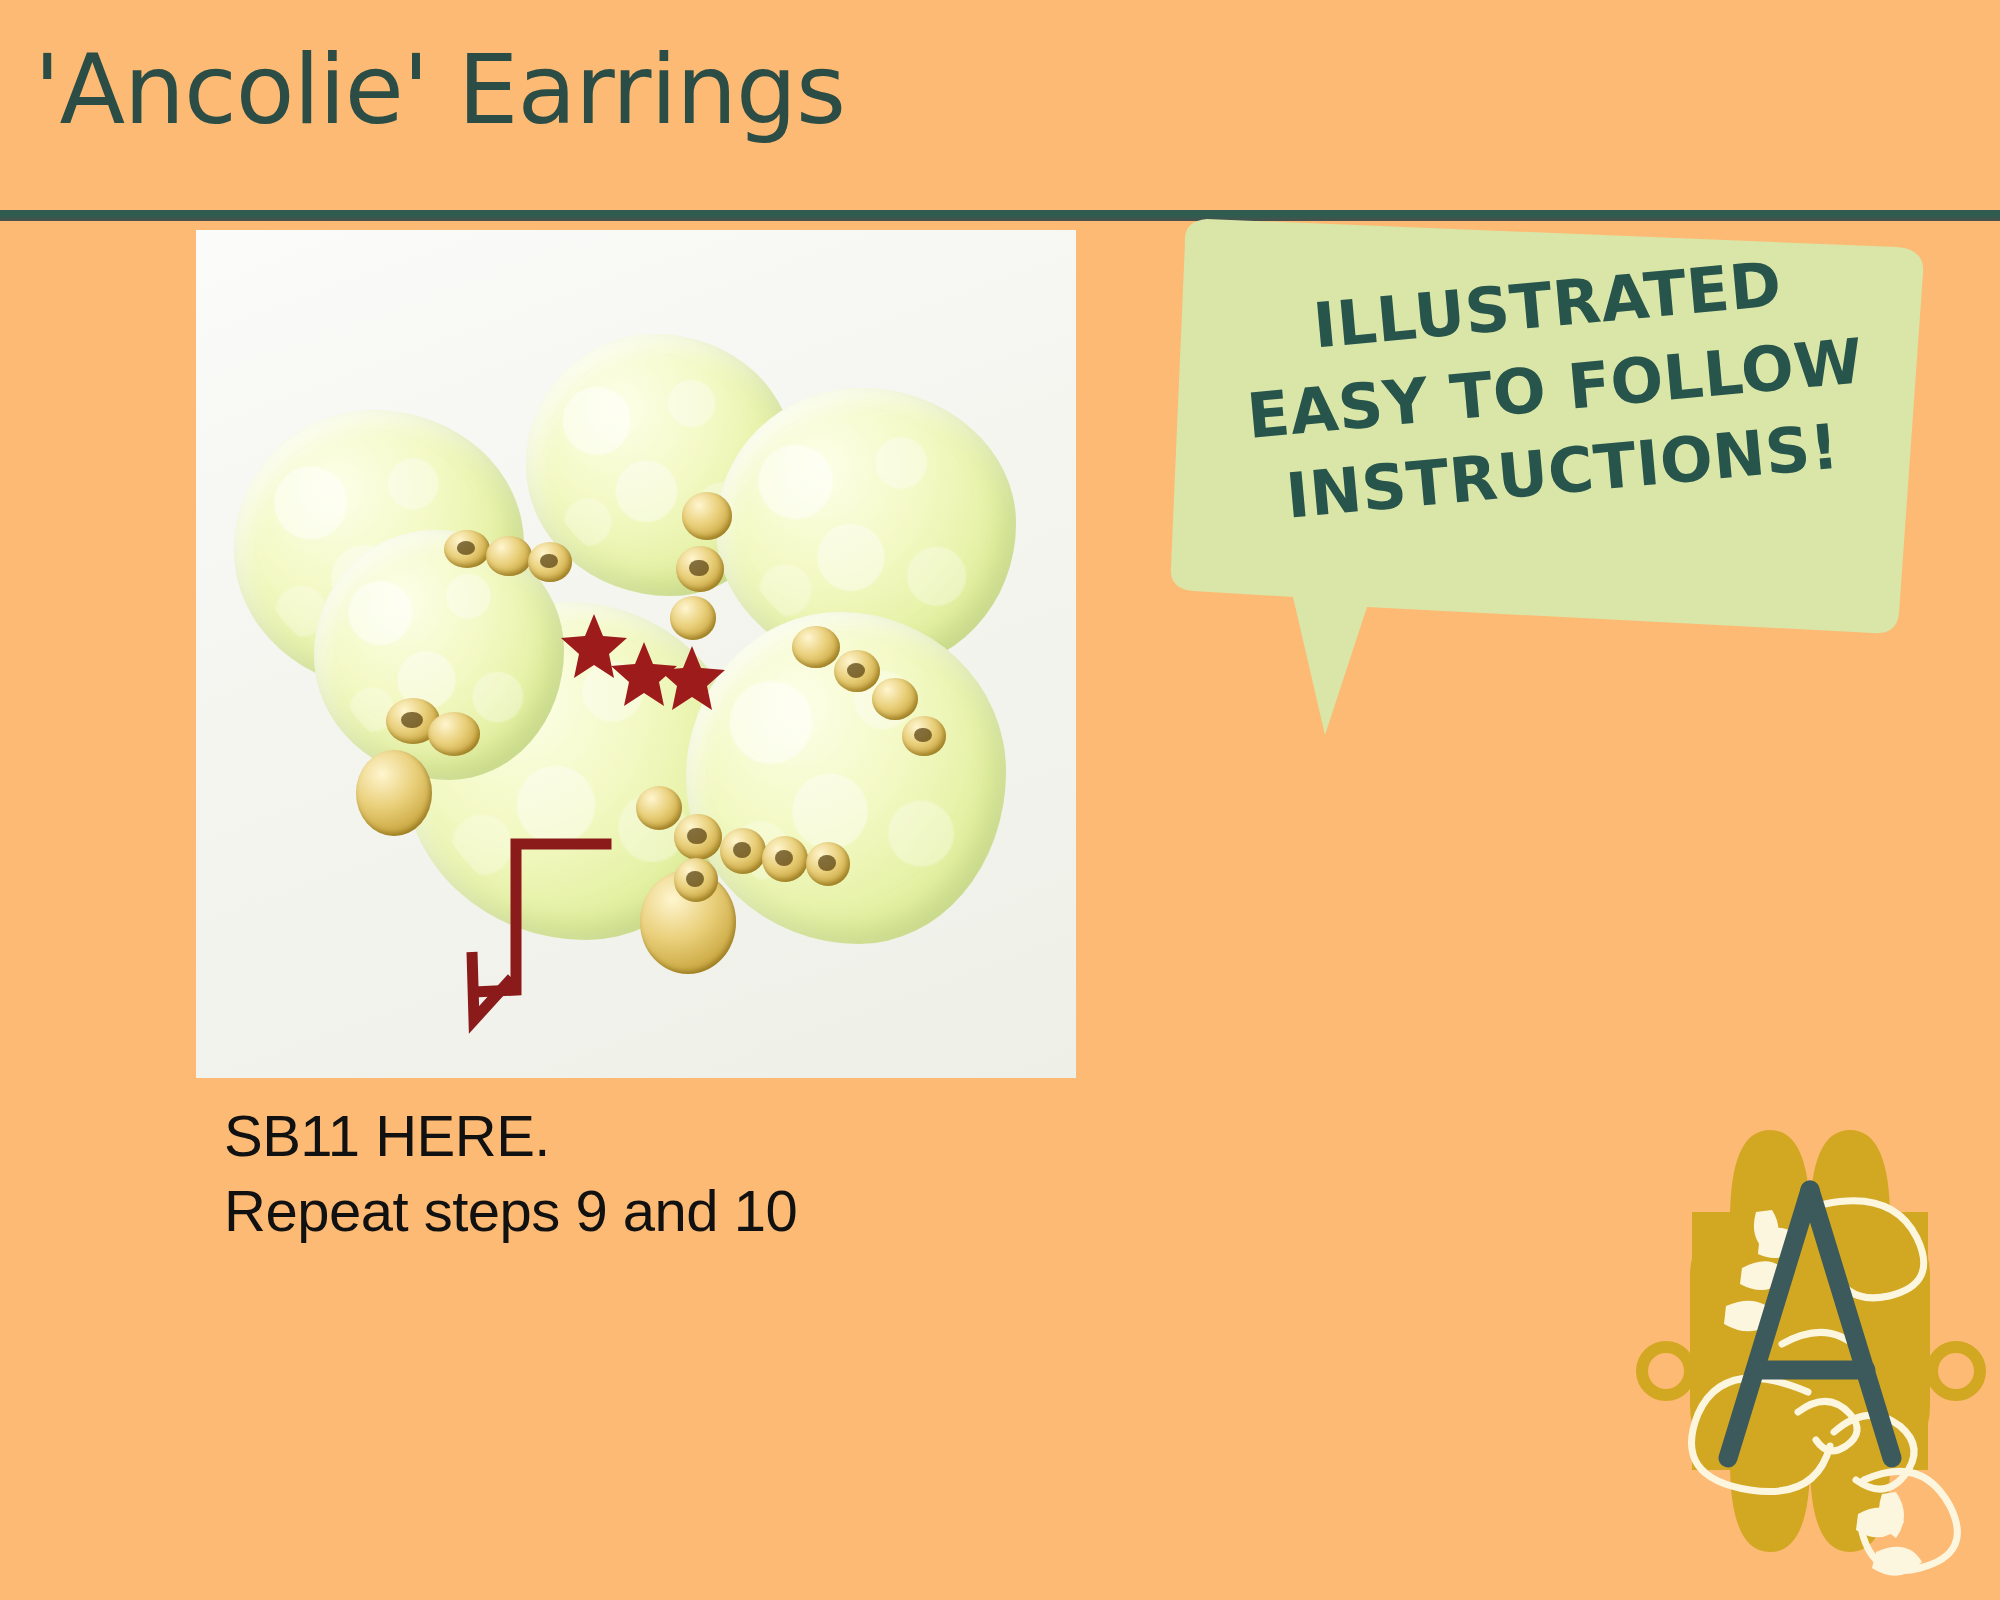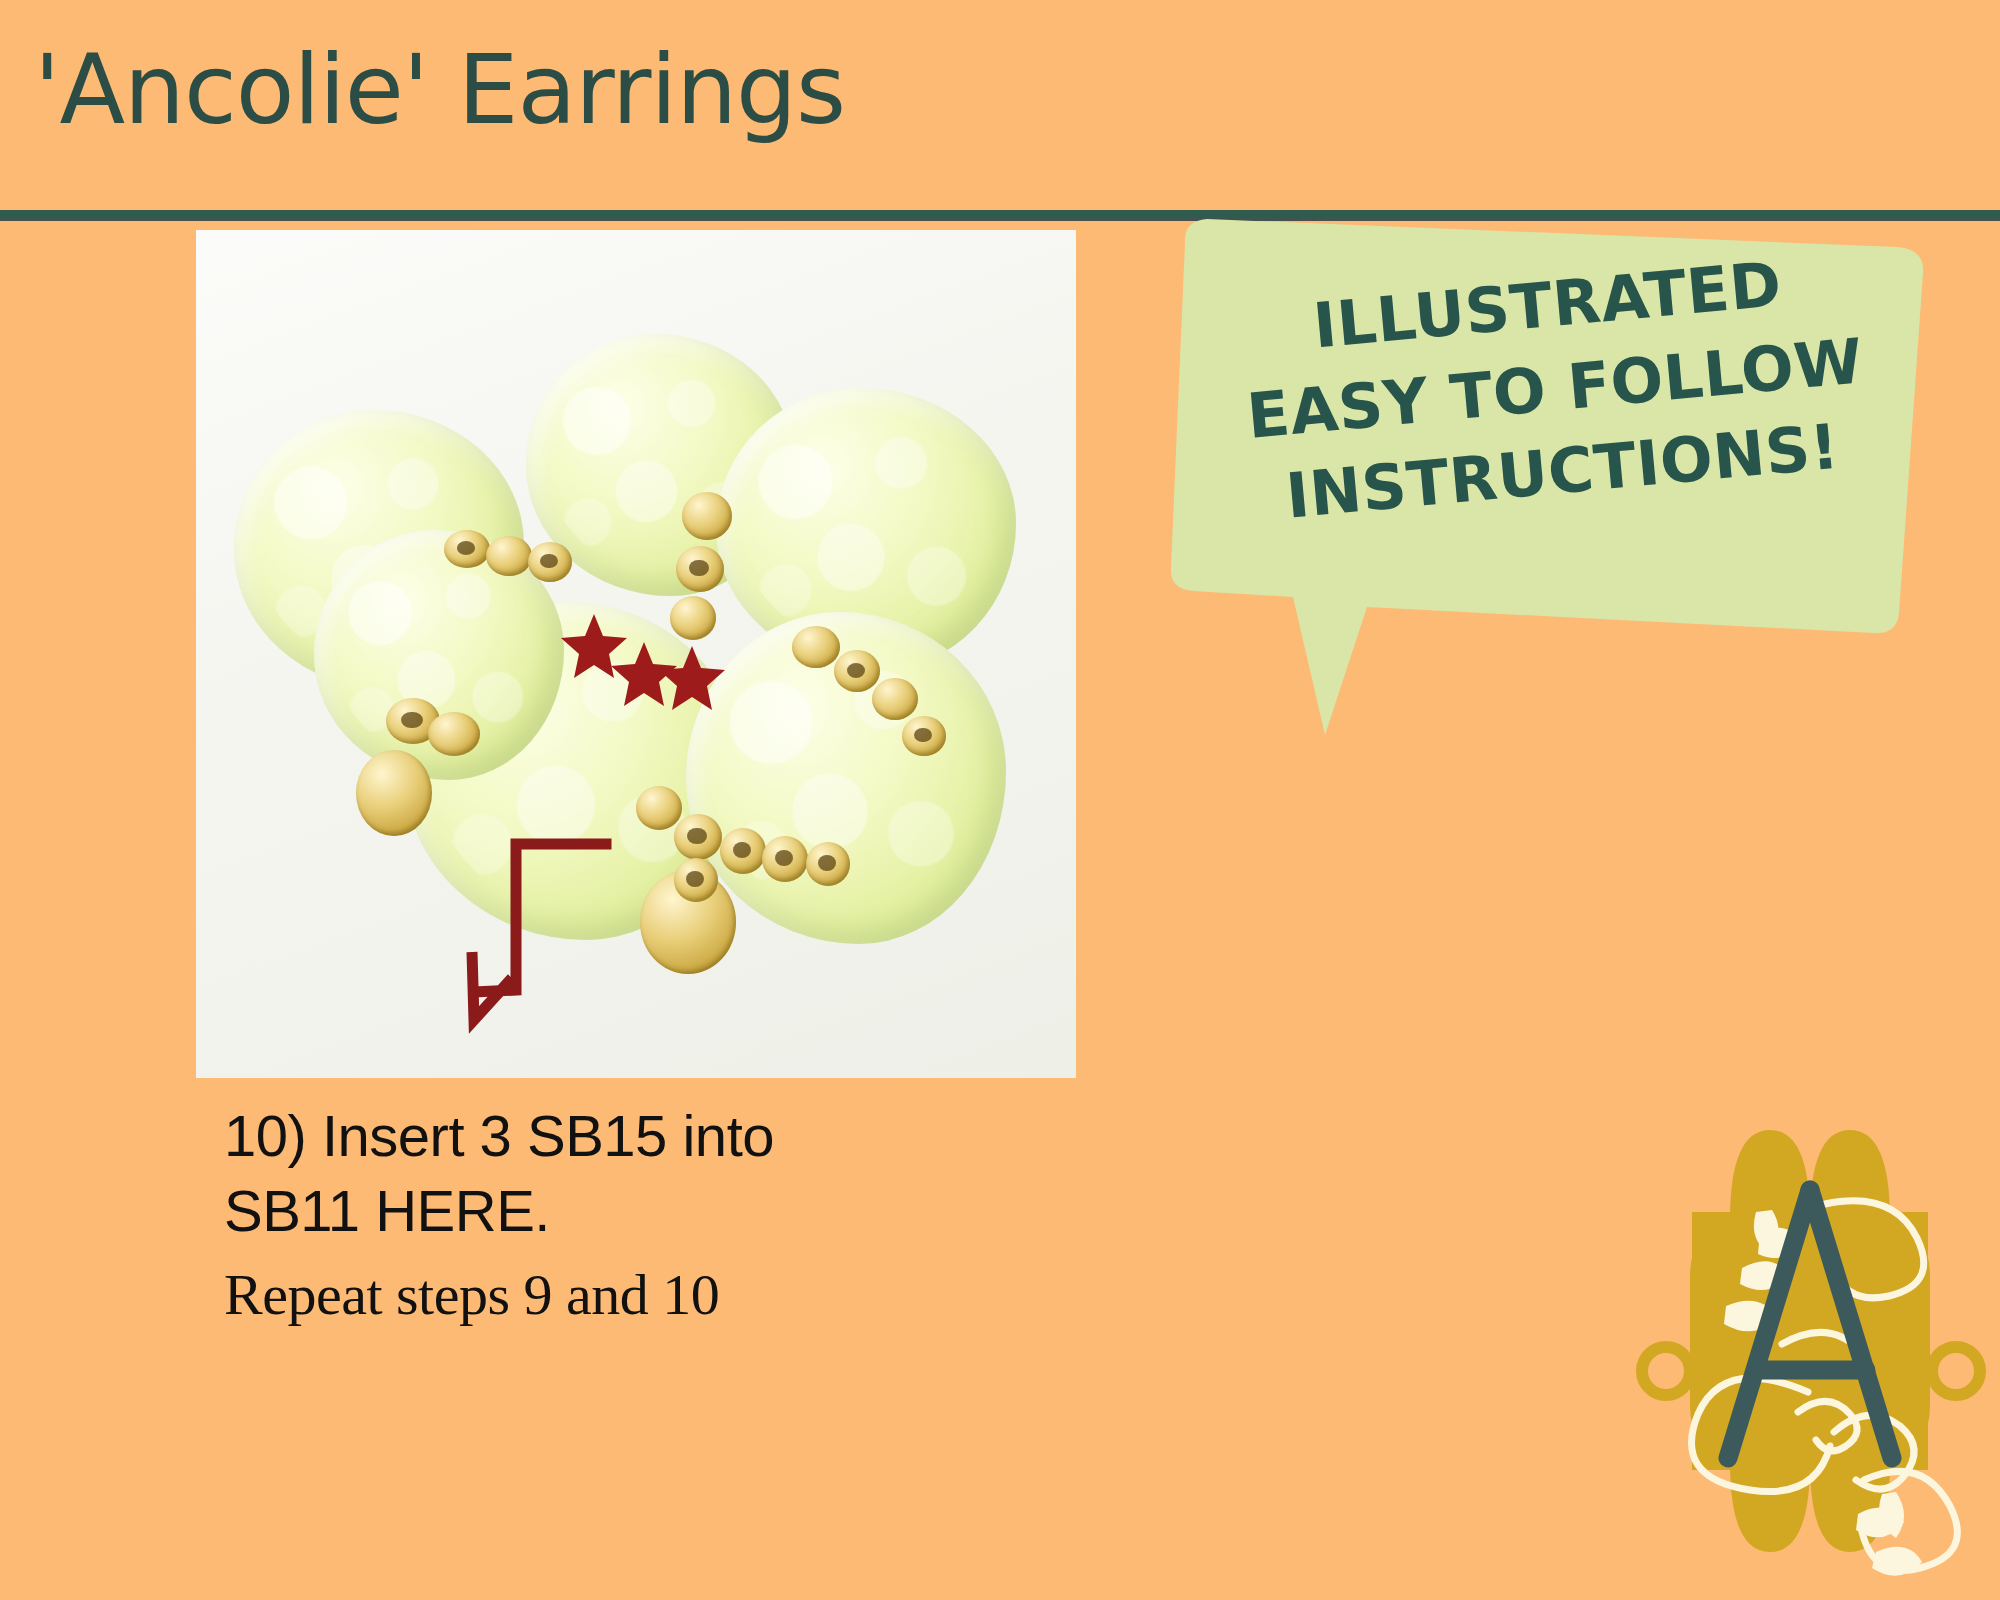--- a/index.html
+++ b/index.html
@@ -102,21 +102,21 @@
     left: 224px;
     top: 1098px;
     width: 900px;
     color: #111111;
     font-family: "Liberation Sans", sans-serif;
     font-size: 58px;
     line-height: 1.30;
     letter-spacing: -0.5px;
   }
   #instructions .line { display: block; white-space: nowrap; }
-  #instructions .gap { margin-top: 8px; font-family: Liberation Serif, serif; }
+  #instructions .gap { margin-top: 0; }
 
   
   #bubble-wrap {
     position: absolute;
     left: 1155px;
     top: 215px;
     width: 800px;
     height: 690px;
   }
   #bubble-svg { position: absolute; left: 0; top: 0; width: 800px; height: 690px; }
@@ -196,21 +196,20 @@
       </g>
       <g fill="#9e1b1b">
         <polygon points="398,378 407,400 431,402 413,418 418,442 398,429 378,442 383,418 365,402 389,400" transform="translate(0,6)"></polygon>
         <polygon points="448,406 457,428 481,430 463,446 468,470 448,457 428,470 433,446 415,430 439,428" transform="translate(0,6)"></polygon>
         <polygon points="496,410 505,432 529,434 511,450 516,474 496,461 476,474 481,450 463,434 487,432" transform="translate(0,6)"></polygon>
       </g>
     </svg>
   </div>
 
   <div id="instructions">
-    <span class="line">10) Insert 3 SB15 into</span>
     <span class="line">SB11 HERE.</span>
     <span class="line gap">Repeat steps 9 and 10</span>
   </div>
 
   <div id="bubble-wrap">
     <svg id="bubble-svg" viewBox="0 0 800 690">
       <path d="M 30 28
                Q 28 6 52 4
                L 742 32
                Q 770 34 768 58

